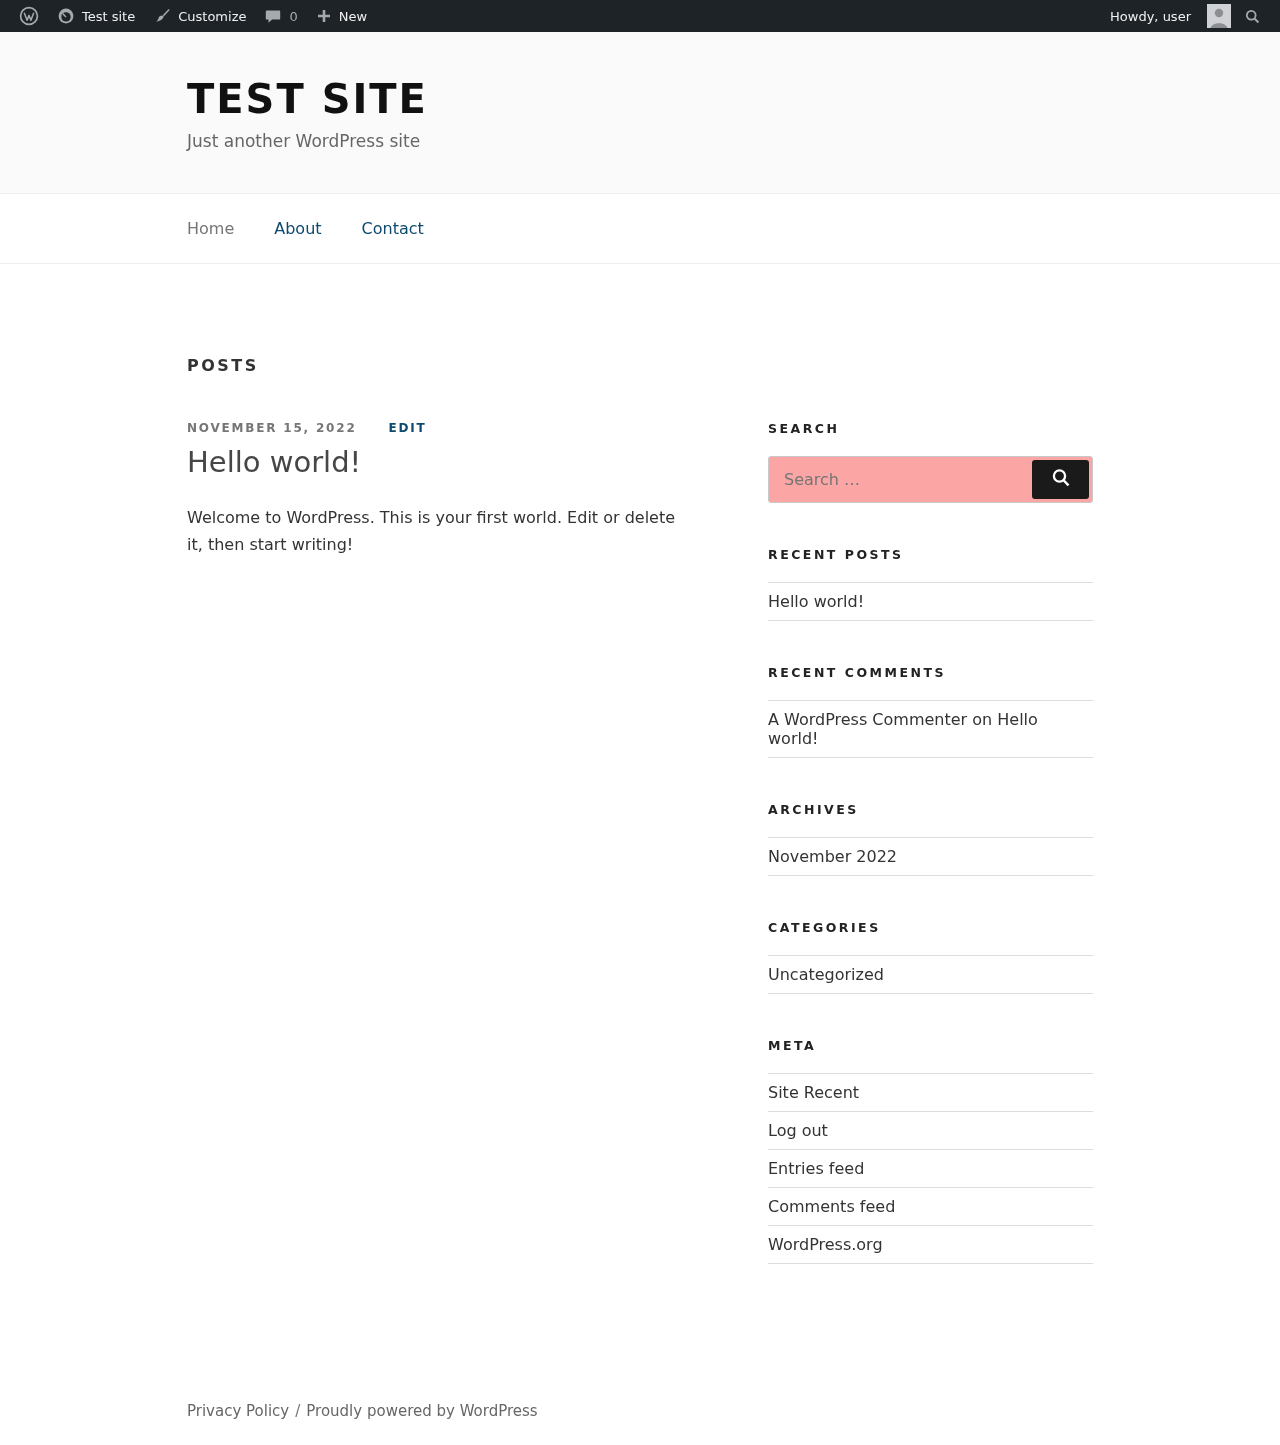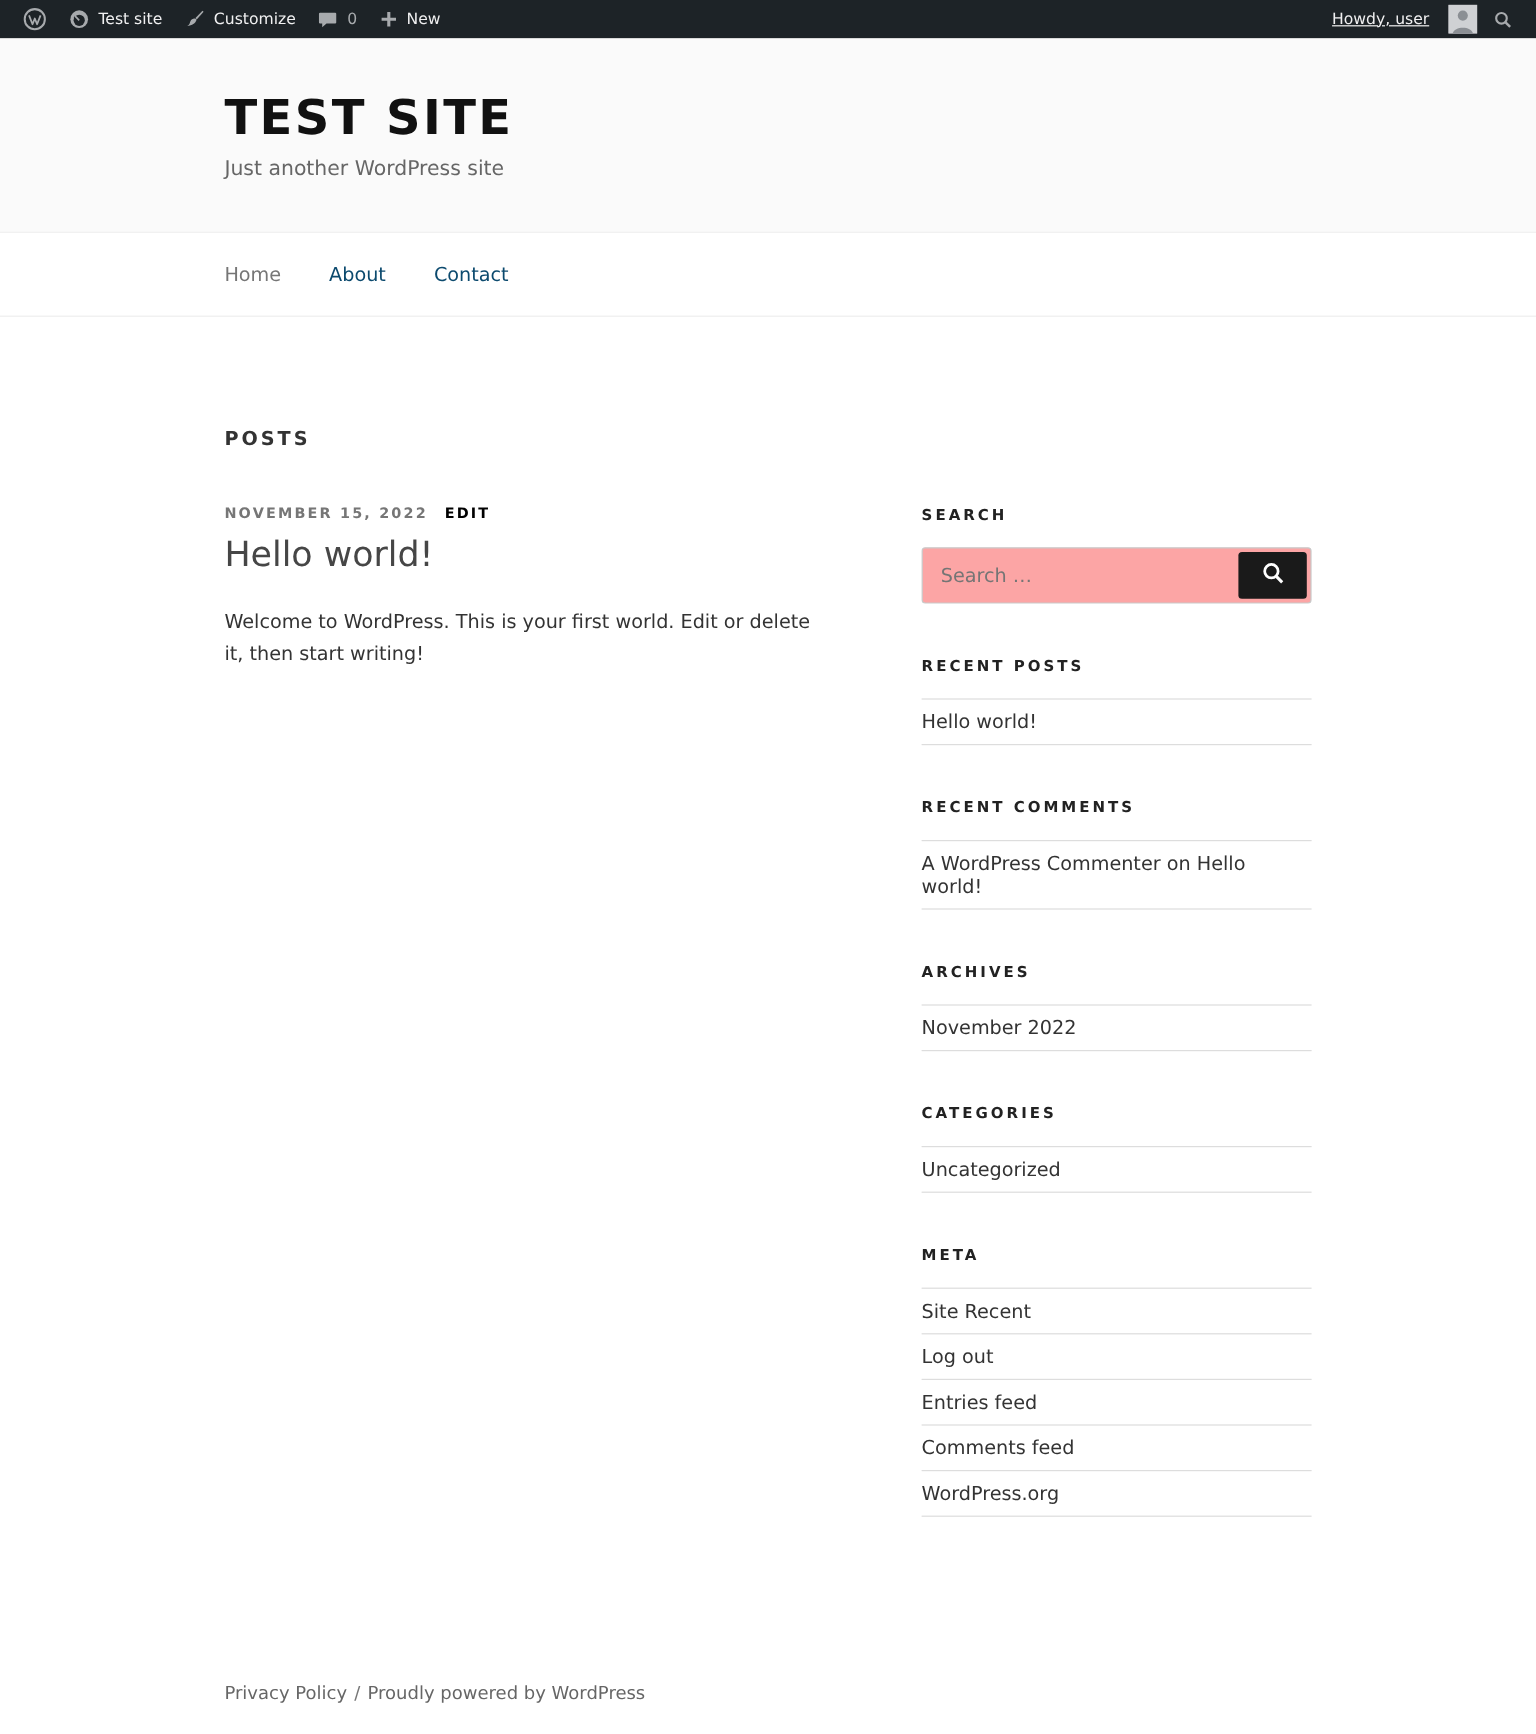--- a/index.html
+++ b/index.html
@@ -52,21 +52,21 @@
     letter-spacing: 2.5px; color: #333; text-transform: uppercase;
   }
   .content-area { display: flex; justify-content: space-between; align-items: flex-start; }
   .main-col { width: 525px; }
   .sidebar { width: 325px; }
 
   .entry-meta {
     font-size: 12px; font-weight: 700; letter-spacing: 1.8px;
     color: #767676; text-transform: uppercase;
   }
-  .edit-link { color: #000000; margin-left: 14px; text-decoration: none; }
+  .edit-link { color: #0c4a6e; margin-left: 32px; text-decoration: none; }
   .entry-title { margin: 10px 0 0; font-size: 29px; font-weight: 400; color: #464646; }
   .entry-title a { color: #464646; text-decoration: none; }
   .entry-body { margin: 26px 0 0; font-size: 16px; line-height: 1.66; color: #333; max-width: 502px; }
 
   
   .widget + .widget { margin-top: 44px; }
   .widget-title {
     margin: 0 0 20px; font-size: 12.5px; font-weight: 800;
     letter-spacing: 2.5px; color: #222; text-transform: uppercase;
   }
@@ -138,21 +138,21 @@
   <a class="ab-item">
     <span>
       <svg width="16" height="16" viewBox="0 0 16 16">
         <path d="M8 2 V14 M2 8 H14" stroke="#a7aaad" stroke-width="2.6"></path>
       </svg>
     </span>
     <span>New</span>
   </a>
 
   <div class="ab-right">
-    <a class="ab-item" style="padding-right:4px;text-decoration:underline;">
+    <a class="ab-item" style="padding-right:4px;">
       <span>Howdy, user</span>
       <span class="ab-avatar">
         <svg width="24" height="24" viewBox="0 0 24 24">
           <rect width="24" height="24" fill="#cfd1d4"></rect>
           <circle cx="12" cy="9" r="4.2" fill="#8b8f94"></circle>
           <path d="M3.5 24 C5 17.5 19 17.5 20.5 24 Z" fill="#8b8f94"></path>
         </svg>
       </span>
     </a>
     <a class="ab-item">

